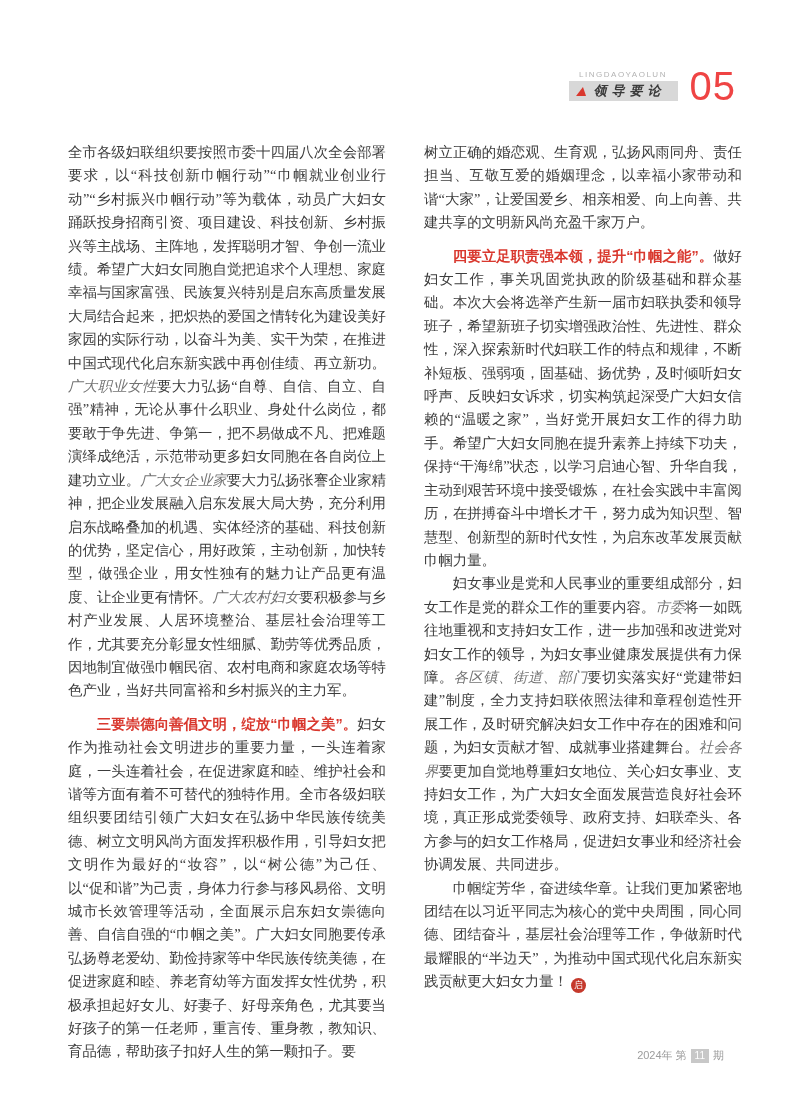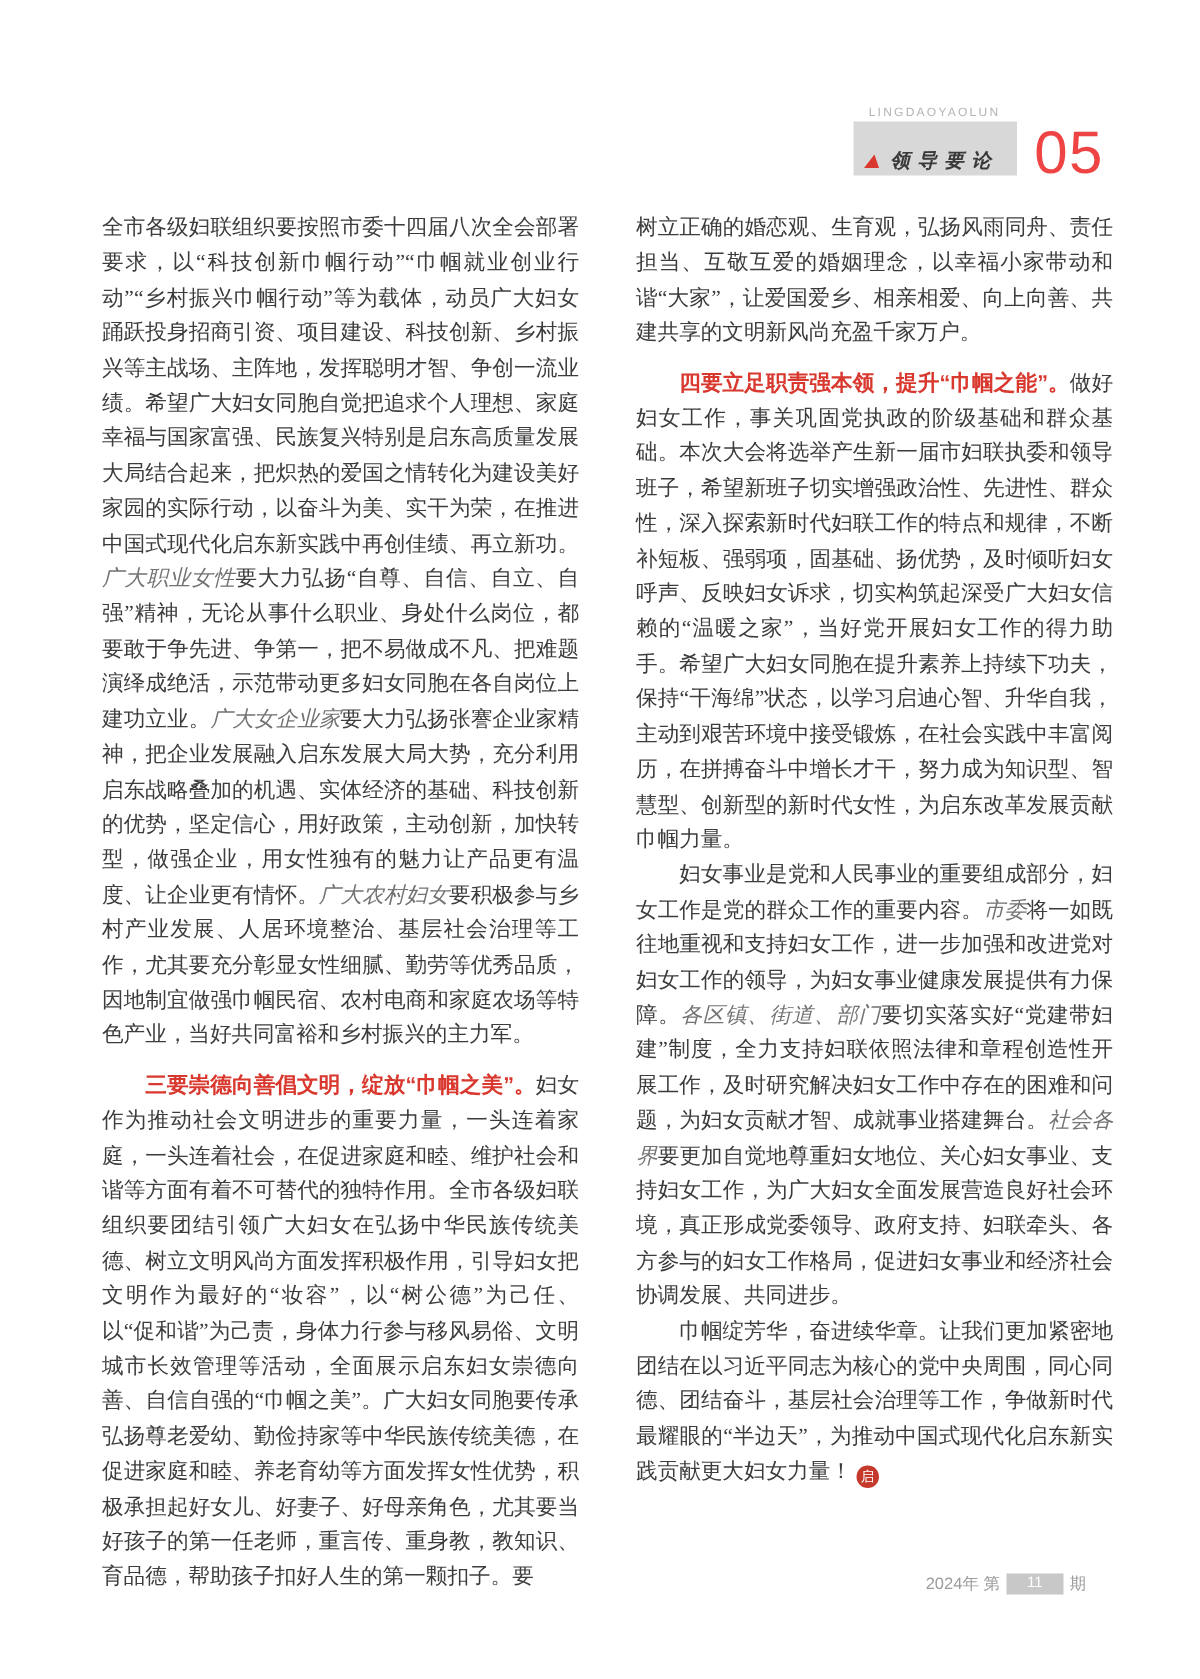--- a/index.html
+++ b/index.html
@@ -15,21 +15,21 @@
     position:absolute;top:70px;right:64px;
     display:flex;align-items:flex-end;gap:12px;
   }
   .category-block{display:flex;flex-direction:column;align-items:center;}
   .category-en{
     font-family:"Liberation Sans","DejaVu Sans",sans-serif;
     font-size:8px;letter-spacing:1.5px;color:#b3b3b3;margin-bottom:2px;
   }
   .category-bar{
     display:flex;align-items:center;gap:7px;
-    background:#d8d8d8;height:20px;padding:16px 12px 0 8px;
+    background:#d8d8d8;height:20px;padding:0 12px 0 8px;
   }
   .triangle{
     width:0;height:0;display:inline-block;
     border-left:5px solid transparent;border-right:5px solid transparent;
     border-bottom:9px solid #d9382e;
     transform:skewX(-12deg);
   }
   .category-cn{
     font-size:13px;font-weight:bold;font-style:italic;
     letter-spacing:5px;color:#3a3a3a;
@@ -66,21 +66,21 @@
   }
   
   .page-footer{
     position:absolute;right:76px;bottom:56px;
     font-size:11px;color:#9c9c9c;
     font-family:"Liberation Sans","DejaVu Sans",sans-serif;
     display:flex;align-items:center;gap:3px;
   }
   .issue-badge{
     display:inline-block;background:#c8c8c8;color:#ffffff;
-    font-size:10px;line-height:14px;padding:0 14px;margin:0 1px;
+    font-size:10px;line-height:14px;padding:0 4px;margin:0 1px;
   }
 </style>
 </head>
 <body>
 
 <div class="page">
 
   <header class="page-header">
     <div class="category-block">
       <div class="category-en">LINGDAOYAOLUN</div>

